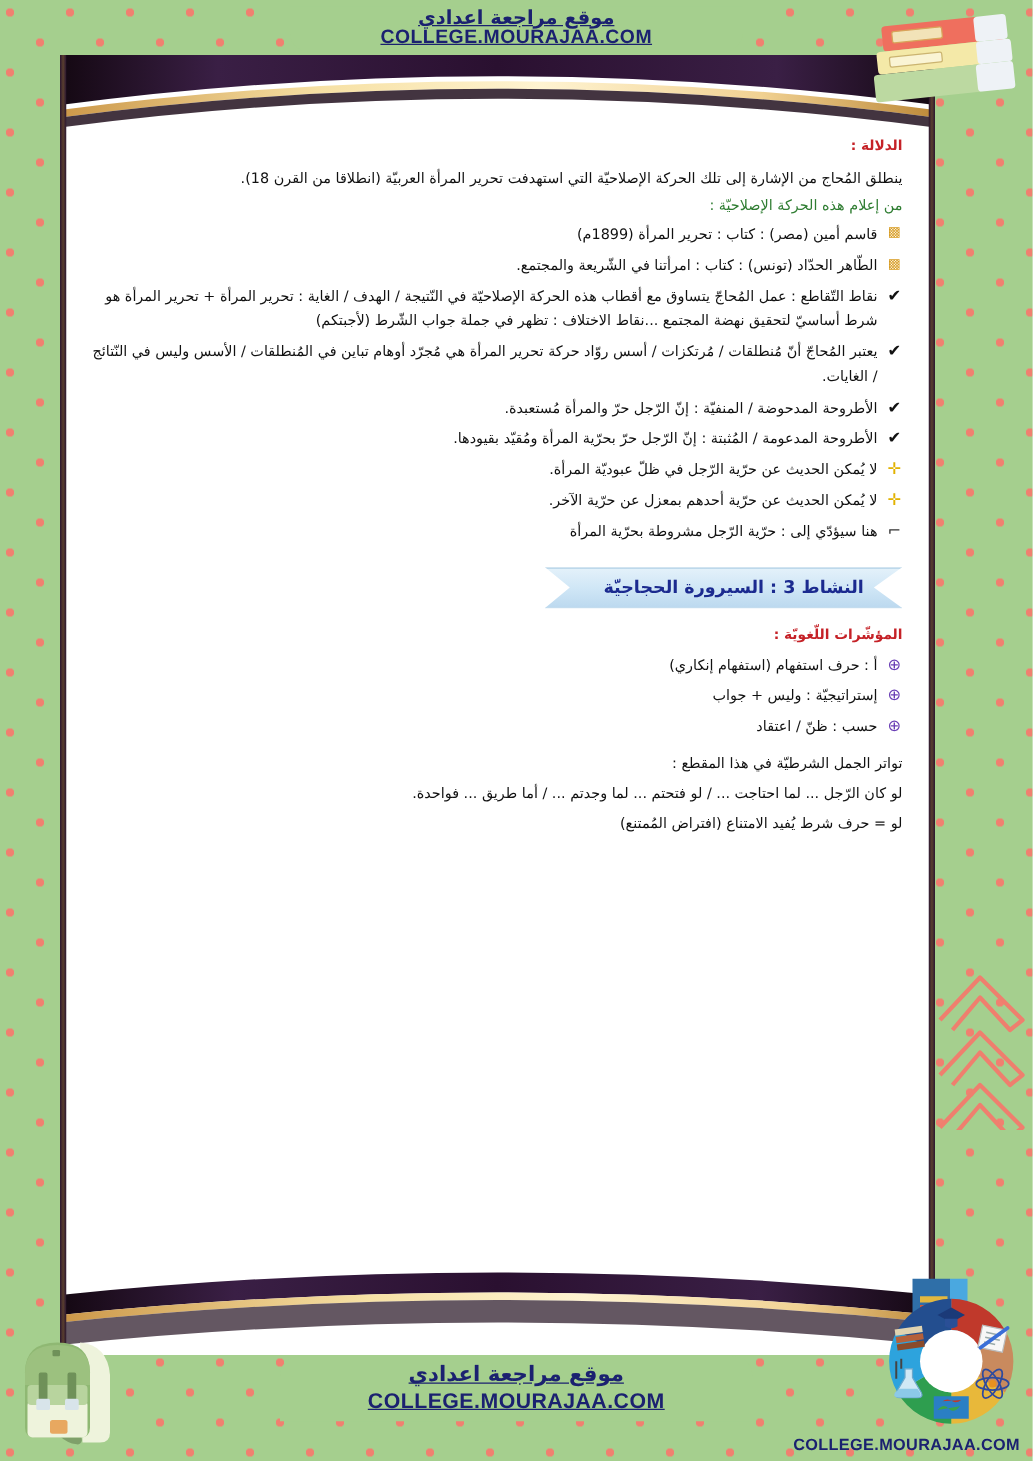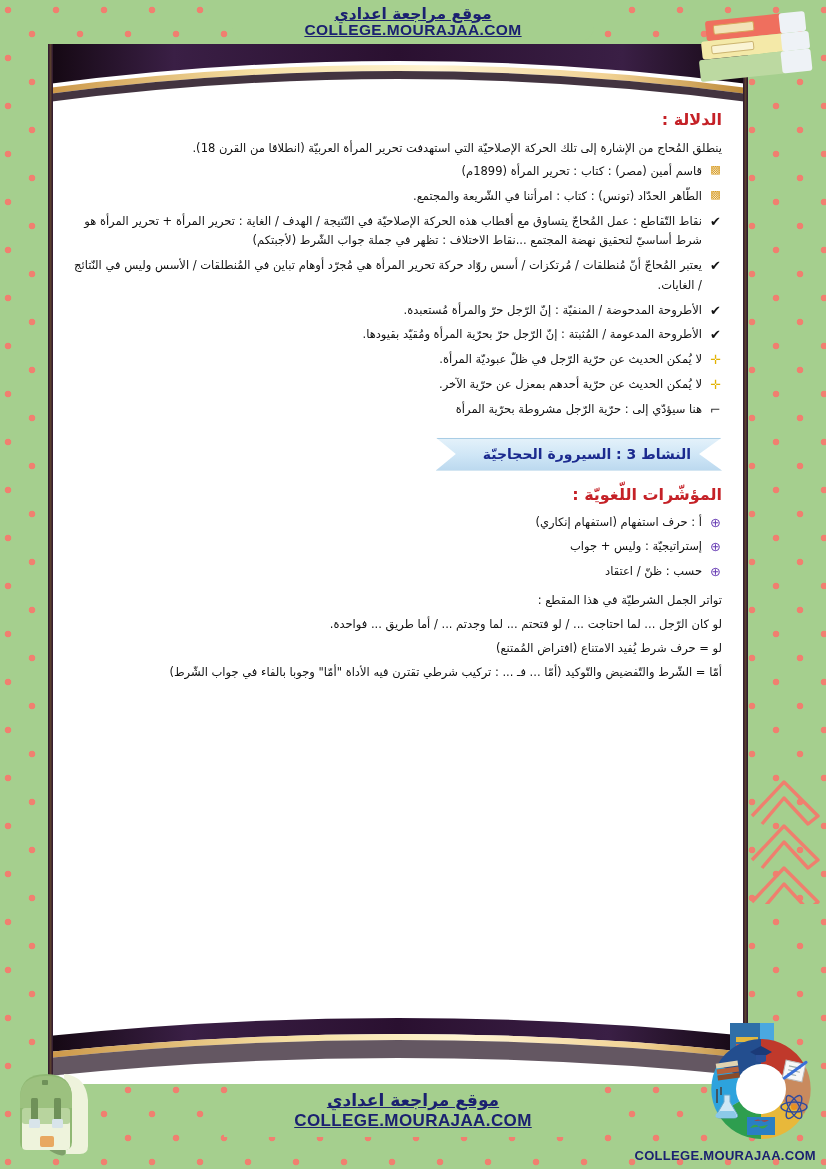--- a/index.html
+++ b/index.html
@@ -112,21 +112,21 @@
     width: 684px; height: 910px;
     padding: 0 18px;
     z-index: 10;
     direction: rtl;
     text-align: right;
     font-family: "DejaVu Sans", sans-serif;
     color: #111111;
   }
 
   .sec-title-red {
-    color: #c52127; font-size: 16px; font-weight: bold;
+    color: #c52127; font-size: 11px; font-weight: bold;
     margin-bottom: 9px;
   }
   .sec-title-green {
     color: #2f7d32; font-size: 11.5px; margin: 5px 0 7px;
   }
   .para {
     font-size: 11.5px; line-height: 1.75; margin-bottom: 4px;
   }
 
   .bullet-row {
@@ -231,20 +231,21 @@
     <path d="M0,46 Q350,10 700,46 L700,64 Q350,28 0,64 Z" fill="#22101f" opacity="0.7"></path>
   </svg>
 </div>
 
 <div id="doc-content">
 
   <div class="sec-title-red">الدلالة :</div>
 
   <div class="para">ينطلق المُحاج من الإشارة إلى تلك الحركة الإصلاحيّة التي استهدفت تحرير المرأة العربيّة (انطلاقا من القرن 18).</div>
 
+  <div class="sec-title-green">من إعلام هذه الحركة الإصلاحيّة :</div>
 
   <div class="bullet-row">
     <span class="bul bul-sq">▩</span>
     <span class="btext">قاسم أمين (مصر) : كتاب : تحرير المرأة (1899م)</span>
   </div>
   <div class="bullet-row">
     <span class="bul bul-sq">▩</span>
     <span class="btext">الطّاهر الحدّاد (تونس) : كتاب : امرأتنا في الشّريعة والمجتمع.</span>
   </div>
 
@@ -296,21 +297,20 @@
   </div>
   <div class="bullet-row">
     <span class="bul bul-circ">⊕</span>
     <span class="btext">حسب : ظنّ / اعتقاد</span>
   </div>
 
   <div class="para" style="margin-top:8px">تواتر الجمل الشرطيّة في هذا المقطع :</div>
 
   <div class="para">لو كان الرّجل ... لما احتاجت ... / لو فتحتم ... لما وجدتم ... / أما طريق ... فواحدة.</div>
   <div class="para">لو = حرف شرط يُفيد الامتناع (افتراض المُمتنع)</div>
-  <div class="para">أمّا = الشّرط والتّفضيض والتّوكيد (أمّا ... فـ ... : تركيب شرطي تقترن فيه الأداة "أمّا" وجوبا بالفاء في جواب الشّرط)</div>
 </div>
 
 <div id="chevrons">
   <svg width="74" height="136" viewBox="0 0 74 136">
     <g fill="none" stroke="#ef7f6e" stroke-width="3.4" stroke-linejoin="round">
       <polyline points="2,48 34,14 68,48 58,56 34,30 12,56"></polyline>
       <polyline points="2,92 34,58 68,92 58,100 34,74 12,100"></polyline>
       <polyline points="2,134 34,100 68,134 58,142 34,116 12,142"></polyline>
     </g>
   </svg>

